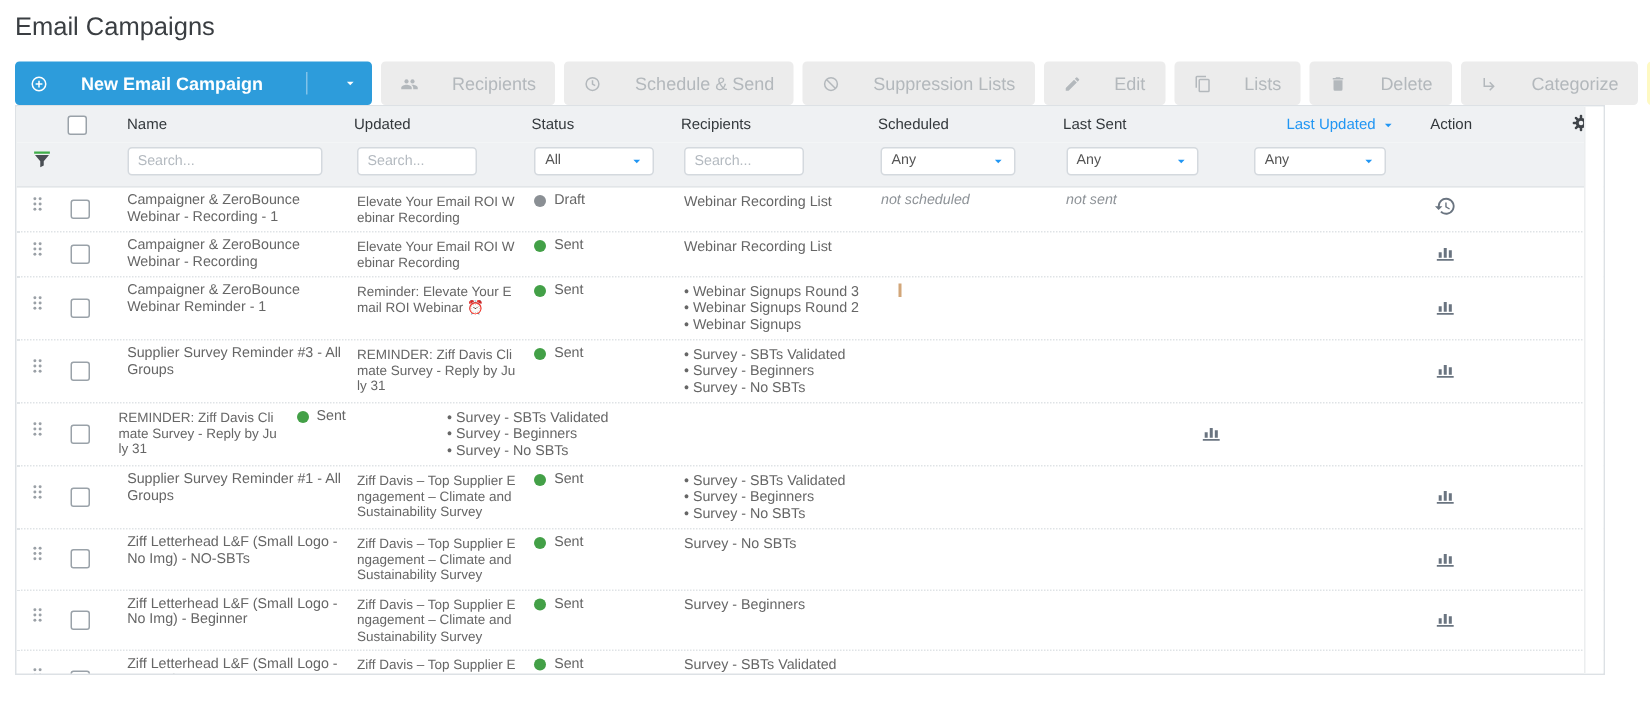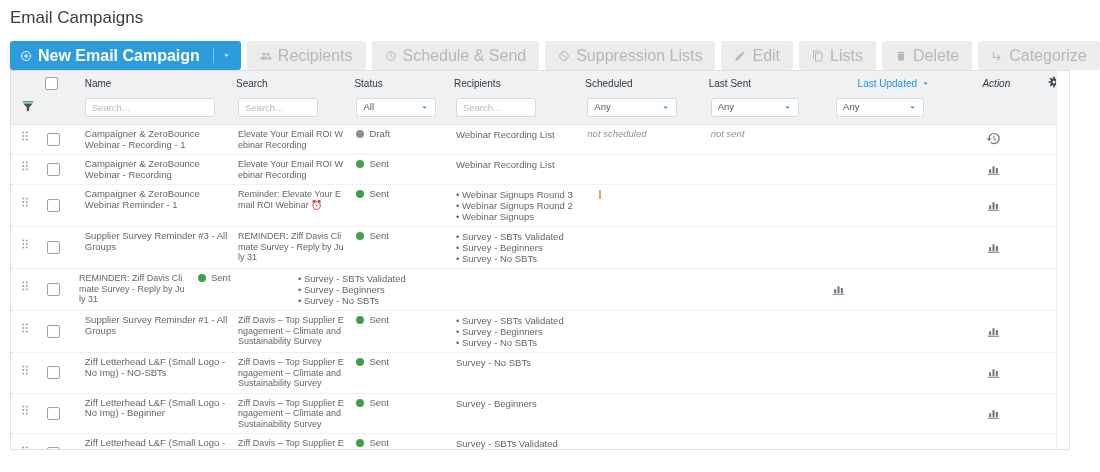--- a/index.html
+++ b/index.html
@@ -5,22 +5,22 @@
   * { box-sizing: border-box; }
   html,body { margin:0; padding:0; }
   body {
     width:1100px; height:472px; overflow:hidden; background:#fff;
     font-family:"Liberation Sans","DejaVu Sans",sans-serif; color:#555;
   }
   .page-title { font-size:17px; font-weight:500; color:#3a3e42; margin:8px 0 0 10px; }
 
   
   .toolbar { display:flex; gap:6px; margin:13px 0 0 10px; align-items:center; }
-  .btn { display:inline-flex; align-items:center; gap:6px; height:29px; padding:0 13px;
-         border-radius:3px; font-size:16px; white-space:nowrap; cursor:default;justify-content:center; }
+  .btn { display:inline-flex; align-items:center; gap:22px; height:29px; padding:0 13px;
+         border-radius:3px; font-size:12px; white-space:nowrap; cursor:default;justify-content:center; }
   .btn.primary { background:#2d9cdb; color:#fff; font-weight:bold; padding:0 10px; }
   .btn.disabled { background:#ececec; color:#b3b8bc; }
   .btn.enabled { background:#fef9c3; color:#4a4a4a; }
   .split-divider { width:1px; height:15px; background:rgba(255,255,255,.4); margin:0 2px 0 7px; }
 
   .icn { display:inline-flex; width:12px; height:12px; flex:0 0 auto; }
   .icn svg { width:100%; height:100%; display:block; }
   .icn.sm { width:9px; height:9px; }
   .icn.md { width:14px; height:14px; }
   .icn.lg { width:15px; height:15px; }
@@ -39,21 +39,21 @@
 
   .col-handle { width:34px; text-align:center; }
   .col-check { width:32px; }
   .col-name { width:160px; padding-left:8px !important; }
   .col-subject { width:119px; }
   .col-status { width:100px; }
   .col-recipients { width:132px; }
   .col-scheduled { width:124px; }
   .col-lastsent { width:126px; }
   .col-lastupdated { width:120px; }
-  .col-action { width:86px; text-align:center;font-style:italic; }
+  .col-action { width:86px; text-align:left; }
   .col-gear { width:30px; text-align:center; }
 
   .td { padding:4px 8px 4px 2px; font-size:9.5px; line-height:10.5px; color:#666; }
   .td.col-subject { font-size:9px; word-break:break-all; padding-right:10px; }
   .row { border-bottom:1px dotted #dfe3e6; }
   .row .col-handle, .row .col-check, .row .col-action { align-self:center; }
   .row .col-handle { color:#9aa0a6; padding-top:0; }
 
   .cb { appearance:none; -webkit-appearance:none; width:13px; height:13px; margin:0;
         border:1px solid #9aa2a9; border-radius:2px; background:#fff; vertical-align:middle; }
@@ -177,21 +177,21 @@
     </div>
 </div>
 
 <div class="card">
   <div class="scroll-strip"></div>
 
   <div class="tr thead">
     <div class="th col-handle"></div>
     <div class="th col-check"><input type="checkbox" class="cb" style=""></div>
     <div class="th col-name">Name</div>
-    <div class="th col-subject">Search</div>
+    <div class="th col-subject">Updated</div>
     <div class="th col-status">Status</div>
     <div class="th col-recipients">Recipients</div>
     <div class="th col-scheduled">Scheduled</div>
     <div class="th col-lastsent">Last Sent</div>
     <div class="th col-lastupdated sorted">
       <span class="th-label">Last Updated</span>
       <span class="icn sm sorted-caret">
           <svg viewBox="0 0 24 24" fill="currentColor">
             <path d="M6 9.5l6 6 6-6z"></path>
           </svg>

